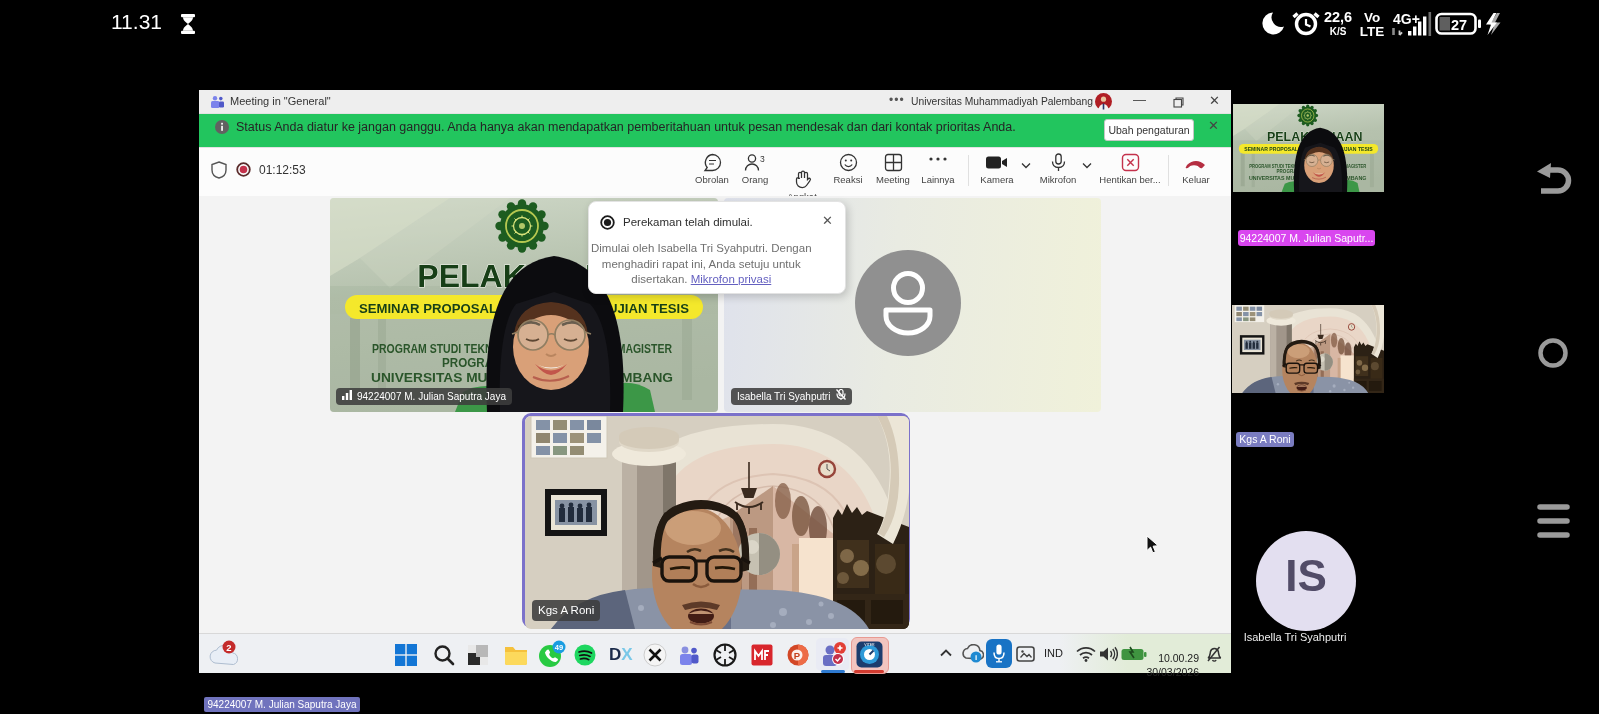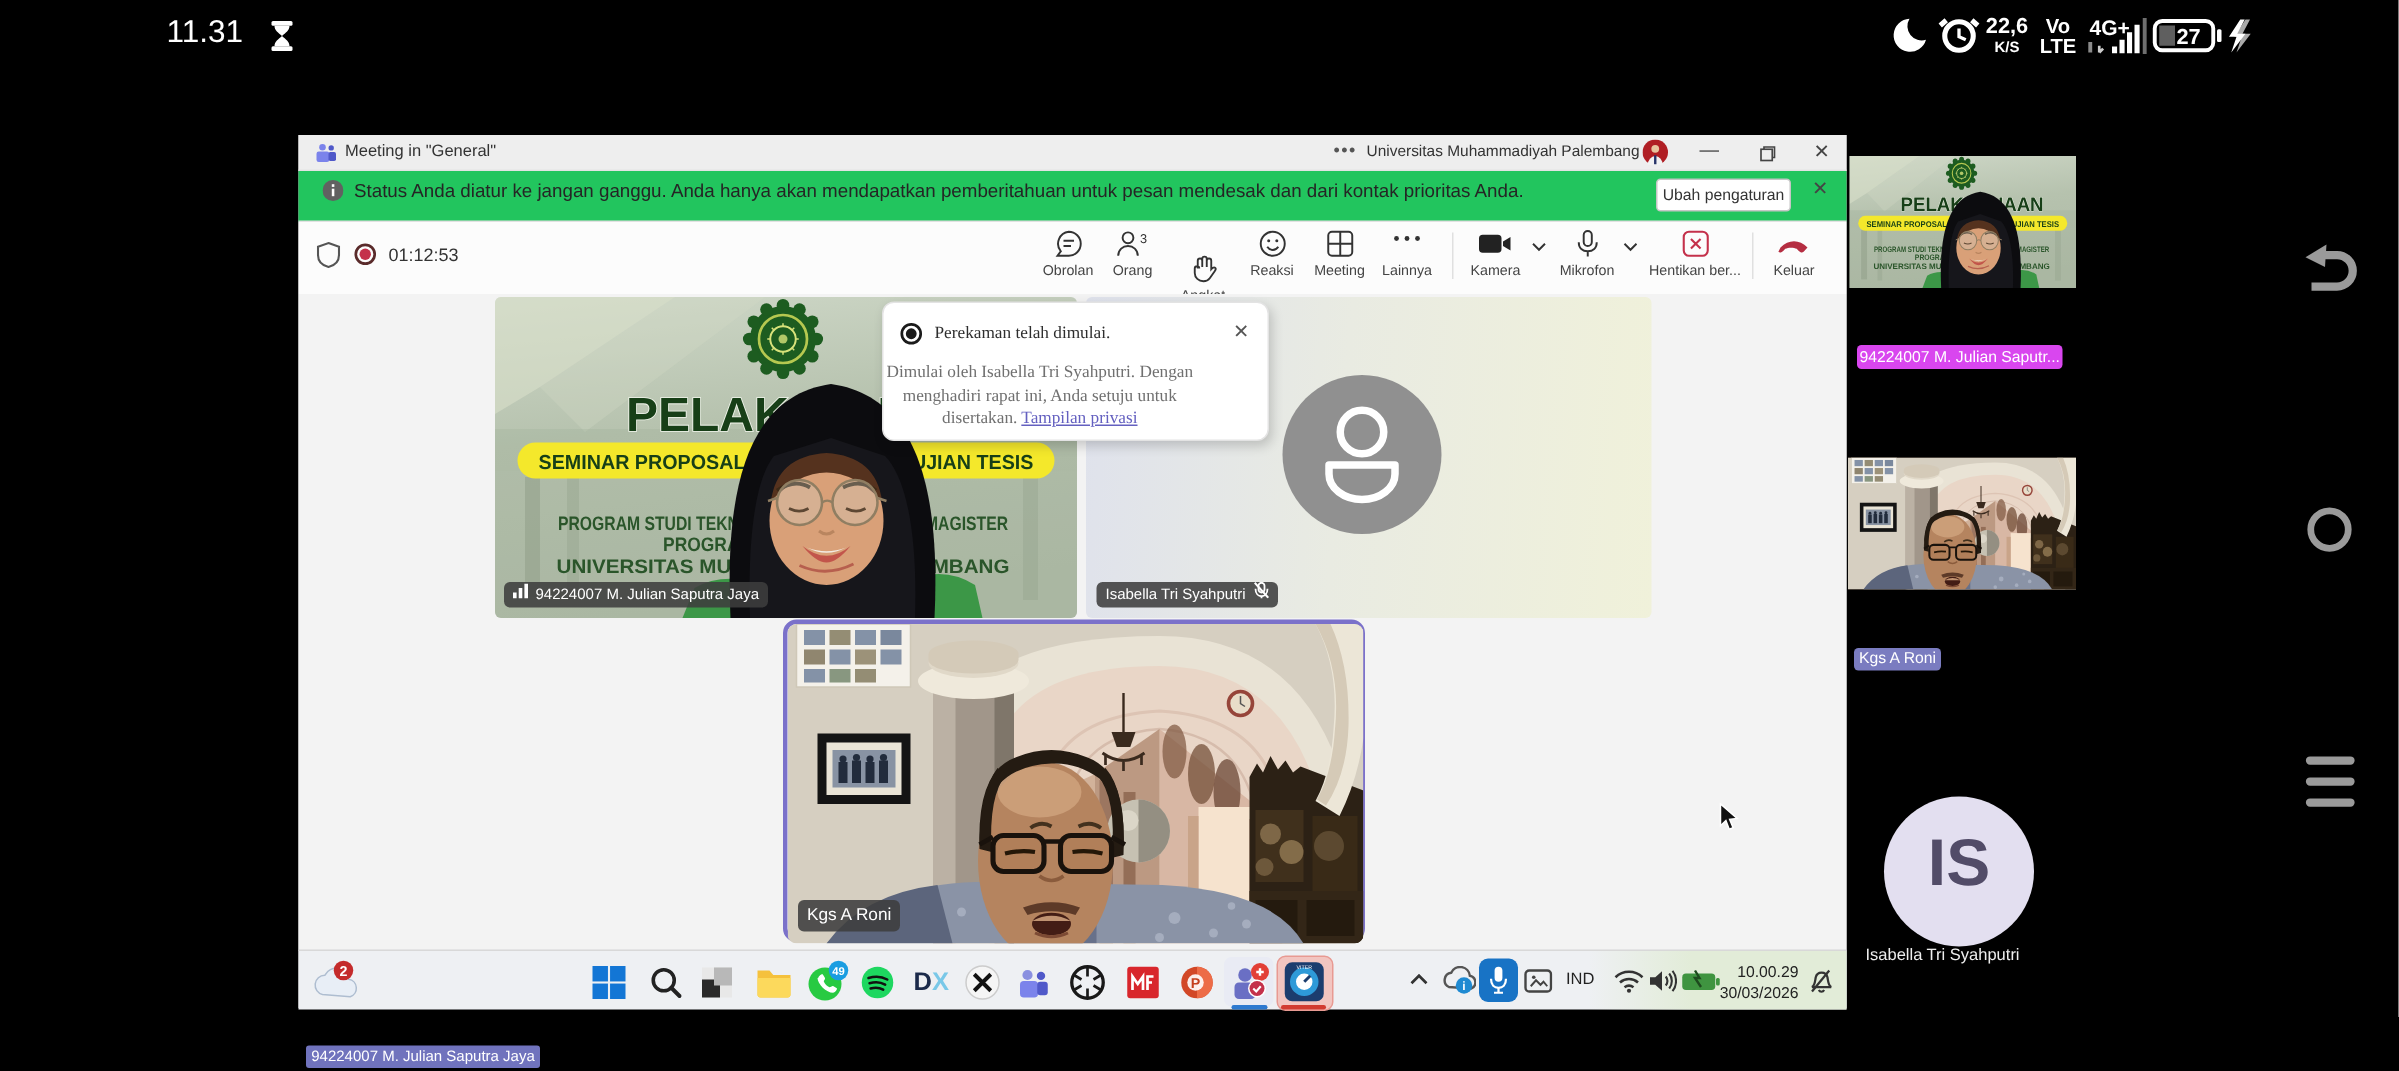--- a/index.html
+++ b/index.html
@@ -223,28 +223,28 @@
 
     <div class="abs" style="left:323px;top:217px;width:388px;height:215px;border-radius:9px;border:3px solid #7b71ca;box-sizing:border-box;background:#fff;">
       <div class="abs" style="left:0;top:0;width:384px;height:213px;border-radius:6px;overflow:hidden;">
         <svg width="384" height="213" viewBox="0 0 384 213">
             <use href="#roomg"></use>
           </svg>
         <div class="vlabel" style="left:7px;top:184px;height:21px;line-height:21px;font-size:11.5px;">Kgs A Roni</div>
       </div>
     </div>
 
-    <div class="abs" style="left:389px;top:5px;width:256px;height:91px;background:#fff;border:1px solid #e3e3e3;border-radius:8px;box-shadow:2px 3px 8px rgba(0,0,0,0.18);font-family:Liberation Serif, serif;">
+    <div class="abs" style="left:389px;top:5px;width:256px;height:91px;background:#fff;border:1px solid #e3e3e3;border-radius:8px;box-shadow:2px 3px 8px rgba(0,0,0,0.18);">
       <svg class="abs" style="left:11px;top:13px;" width="15" height="15" viewBox="0 0 15 15">
         <circle cx="7.5" cy="7.5" r="6.3" fill="none" stroke="#1b1b1b" stroke-width="1.8"></circle>
         <circle cx="7.5" cy="7.5" r="3.6" fill="#1b1b1b"></circle>
       </svg>
       <div class="abs" style="left:34px;top:14px;font-size:11.5px;color:#2e2e2e;">Perekaman telah dimulai.</div>
       <div class="abs" style="left:233px;top:11px;font-size:13px;color:#555;">✕</div>
-      <div class="abs" style="left:2px;top:39px;font-size:11.5px;line-height:15.5px;color:#707070;text-align:center;">Dimulai oleh Isabella Tri Syahputri. Dengan<br>menghadiri rapat ini, Anda setuju untuk<br>disertakan. <span style="color:#6460c0;text-decoration:underline;">Tampilan privasi</span></div>
+      <div class="abs" style="left:2px;top:39px;font-size:11.5px;line-height:15.5px;color:#707070;text-align:center;">Dimulai oleh Isabella Tri Syahputri. Dengan<br>menghadiri rapat ini, Anda setuju untuk<br>disertakan. <span style="color:#6460c0;text-decoration:underline;">Mikrofon privasi</span></div>
     </div>
 
     <svg class="abs" style="left:947px;top:339px;" width="14" height="20" viewBox="0 0 14 20">
       <path d="M1 1 v14.5 l3.6-3.4 l2.2 5.7 l2.6-1 l-2.3-5.6 l5-0.5 z" fill="#111" stroke="#fff" stroke-width="1"></path>
     </svg>
   </div>
   <div id="taskbar">
     <div class="abs" style="left:860px;top:0;width:172px;height:39px;background:linear-gradient(90deg,rgba(222,236,213,0),#e2ecd8 40%);"></div>
     <svg class="abs" style="left:9px;top:4px;" width="32" height="32" viewBox="0 0 32 32">
       <path d="M7 25 a6.5 6.5 0 0 1 1.5 -12.8 a8.5 8.5 0 0 1 16 2.7 a6 6 0 0 1 1 11.6 z" fill="#e8eef6" stroke="#aebdd0"></path>
@@ -354,21 +354,21 @@
     </svg>
     <svg class="abs" style="left:900px;top:12px;" width="19" height="16" viewBox="0 0 19 16">
       <path d="M1 5.5 h3.5 L9 1.5 v13 L4.5 10.5 H1 z" fill="#333"></path>
       <path d="M11.5 5 a5 5 0 0 1 0 6 M13.8 3 a8 8 0 0 1 0 10 M16 1.2 a11 11 0 0 1 0 13.6" fill="none" stroke="#333" stroke-width="1.4"></path>
     </svg>
     <svg class="abs" style="left:922px;top:12px;" width="26" height="16" viewBox="0 0 26 16">
       <rect x="0.5" y="3" width="22" height="11" rx="2.5" fill="#3f9440"></rect>
       <rect x="23" y="6" width="2.5" height="5" rx="1" fill="#3f9440"></rect>
       <path d="M9 1 l3 5 h-3 l4 6" stroke="#1e4a1e" stroke-width="1.6" fill="none"></path>
     </svg>
-    <div class="abs" style="left:930px;top:8px;width:70px;text-align:right;font-size:10.5px;line-height:13.5px;color:#222;">10.00.29<br>30/03/2026</div>
+    <div class="abs" style="left:930px;top:18px;width:70px;text-align:right;font-size:10.5px;line-height:13.5px;color:#222;">10.00.29<br>30/03/2026</div>
     <svg class="abs" style="left:1006px;top:11px;" width="18" height="18" viewBox="0 0 18 18">
       <path d="M3 13 c2-1 2-4 2.5-6.5 a4 4 0 0 1 7.8 0 C13.8 9 13.8 12 15.8 13 z" fill="none" stroke="#333" stroke-width="1.5"></path>
       <path d="M7.5 15 a2 2 0 0 0 3.6 0" fill="none" stroke="#333" stroke-width="1.4"></path>
       <path d="M14.5 2 L3 16" stroke="#333" stroke-width="1.5"></path>
     </svg>
   </div>
 </div>
 
 <div class="abs" id="thumb1" style="left:1233px;top:104px;width:151px;height:88px;background:#b9c4b2;overflow:hidden;">
   <svg width="151" height="88" viewBox="0 0 388 214" preserveAspectRatio="none">

